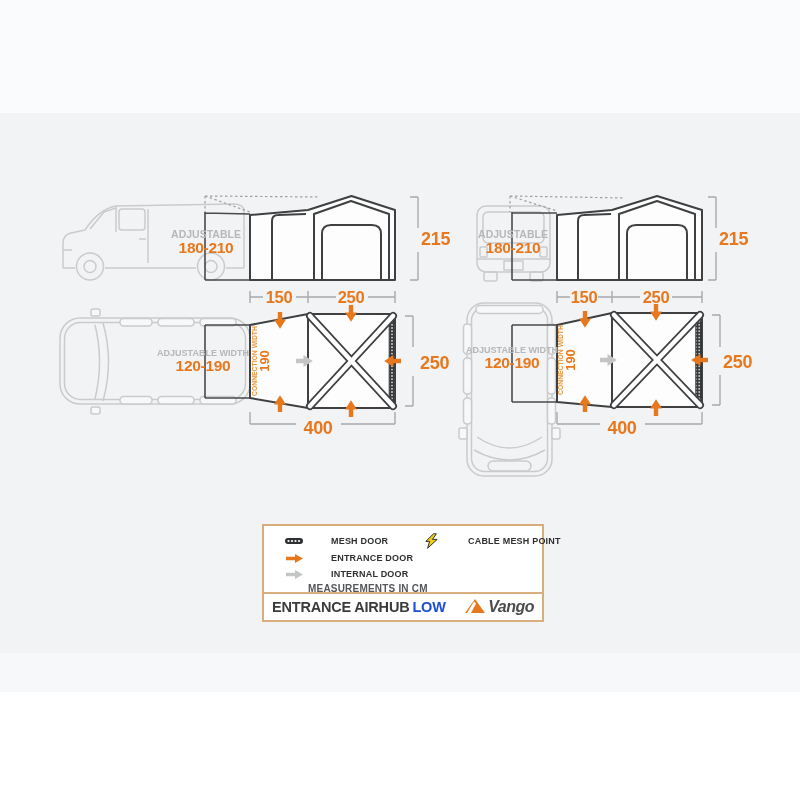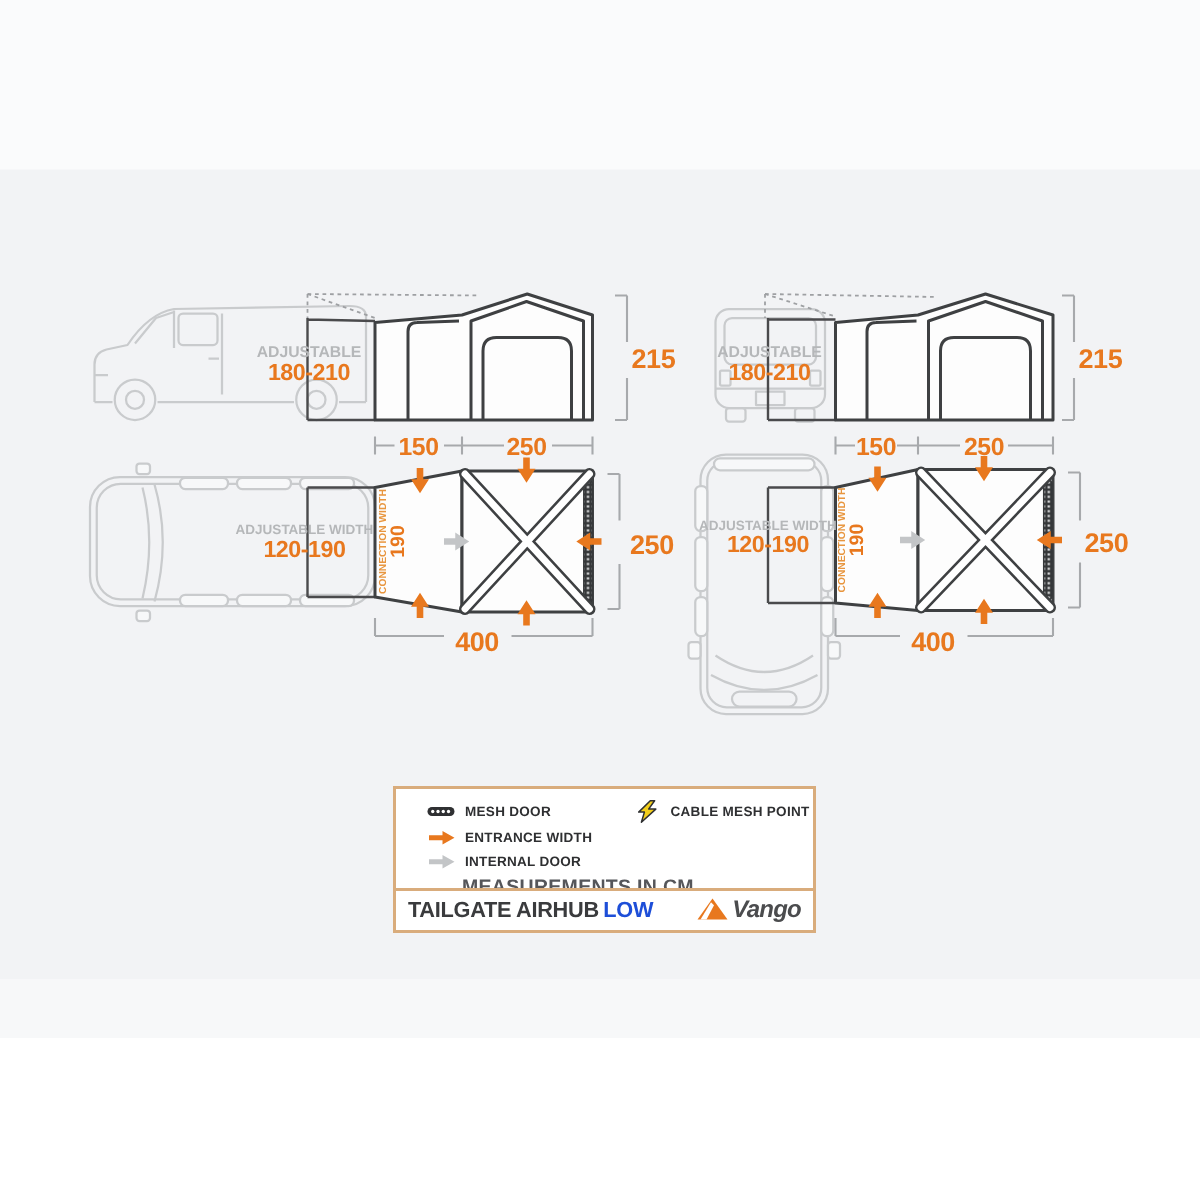--- a/index.html
+++ b/index.html
@@ -5,23 +5,23 @@
   html,body{margin:0;padding:0;}
   body{font-family:"Liberation Sans","DejaVu Sans",sans-serif;}
   .stage{position:relative;width:800px;height:692px;overflow:hidden;background:#FAFBFC;}
   .band-mid{position:absolute;left:0;top:113px;width:800px;height:540px;background:#F2F3F5;}
   .band-bottom{position:absolute;left:0;top:653px;width:800px;height:147px;background:#F7F8F9;}
   svg.diagram{position:absolute;left:0;top:0;z-index:1;}
   svg text{font-family:"Liberation Sans","DejaVu Sans",sans-serif;}
 
   .legend{position:absolute;left:262px;top:524px;width:282px;height:98px;z-index:2;
           box-sizing:border-box;border:2px solid #D9AC7C;background:#FFFFFF;}
-  .legend-row{position:absolute;display:flex;align-items:center;gap:6px;height:12px;}
+  .legend-row{position:absolute;display:flex;align-items:center;gap:27px;height:12px;}
   .legend-row .lbl{font-size:9px;font-weight:bold;color:#2E2F31;letter-spacing:.2px;white-space:nowrap;}
-  .legend-note{position:absolute;left:20px;top:57px;font-size:13px;font-weight:bold;color:#55565A;letter-spacing:.2px;padding-left:24px;}
+  .legend-note{position:absolute;left:20px;top:57px;font-size:10px;font-weight:bold;color:#55565A;letter-spacing:.2px;padding-left:24px;}
   .icon-cell{width:20px;display:flex;justify-content:center;align-items:center;}
   .legend-titlebar{position:absolute;left:0;right:0;bottom:0;height:26px;border-top:2px solid #D9AC7C;
           display:flex;align-items:center;justify-content:space-between;padding:0 8px;background:#FFFFFF;}
   .product-title{font-size:14.5px;font-weight:bold;color:#3A3B3D;letter-spacing:-0.2px;white-space:nowrap;}
   .product-title .low{color:#1d4ed8;margin-left:3px;}
   .brand{display:flex;align-items:flex-start;gap:2px;}
   .brand .word{font-size:16px;font-style:italic;font-weight:bold;color:#4B4C4E;letter-spacing:-0.5px;}
 </style>
 </head>
 <body>
@@ -217,21 +217,21 @@
         </svg>
       </span>
       <span class="lbl">MESH DOOR</span>
     </div>
     <div class="legend-row" style="left:20px;top:26px;">
       <span class="icon-cell">
         <svg width="19" height="11" viewBox="0 0 19 11">
           <path d="M1,3.8 H10 V1 L18,5.5 L10,10 V7.2 H1 Z" fill="#E8781E"></path>
         </svg>
       </span>
-      <span class="lbl">ENTRANCE WIDTH</span>
+      <span class="lbl">ENTRANCE DOOR</span>
     </div>
     <div class="legend-row" style="left:20px;top:42px;">
       <span class="icon-cell">
         <svg width="19" height="11" viewBox="0 0 19 11">
           <path d="M1,3.8 H10 V1 L18,5.5 L10,10 V7.2 H1 Z" fill="#C3C5C7"></path>
         </svg>
       </span>
       <span class="lbl">INTERNAL DOOR</span>
     </div>
     <div class="legend-note">MEASUREMENTS IN CM</div>
@@ -239,21 +239,21 @@
       <span class="icon-cell">
         <svg width="15" height="16" viewBox="0 0 15 16">
           <path d="M9.5,0.8 L1.8,8.4 H5.6 L3.6,15.2 L13.2,6.4 H8.4 L12.4,0.8 Z" fill="#F2CE1B" stroke="#2F3032" stroke-width="1" stroke-linejoin="round"></path>
         </svg>
       </span>
       <span class="lbl">CABLE MESH POINT</span>
     </div>
 
     <div class="legend-titlebar">
       <div class="product-title">
-        <span>TAILGATE AIRHUB</span><span class="low">LOW</span>
+        <span>ENTRANCE AIRHUB</span><span class="low">LOW</span>
       </div>
       <div class="brand">
         <svg width="22" height="16" viewBox="0 0 22 16">
           <path d="M11,1 L21,15 H1 Z" fill="#E8781E"></path>
           <path d="M10,3.5 L3,15 L7,15 L12,5.5 Z" fill="#FFFFFF"></path>
         </svg>
         <span class="word">Vango</span>
       </div>
     </div>
   </div>

